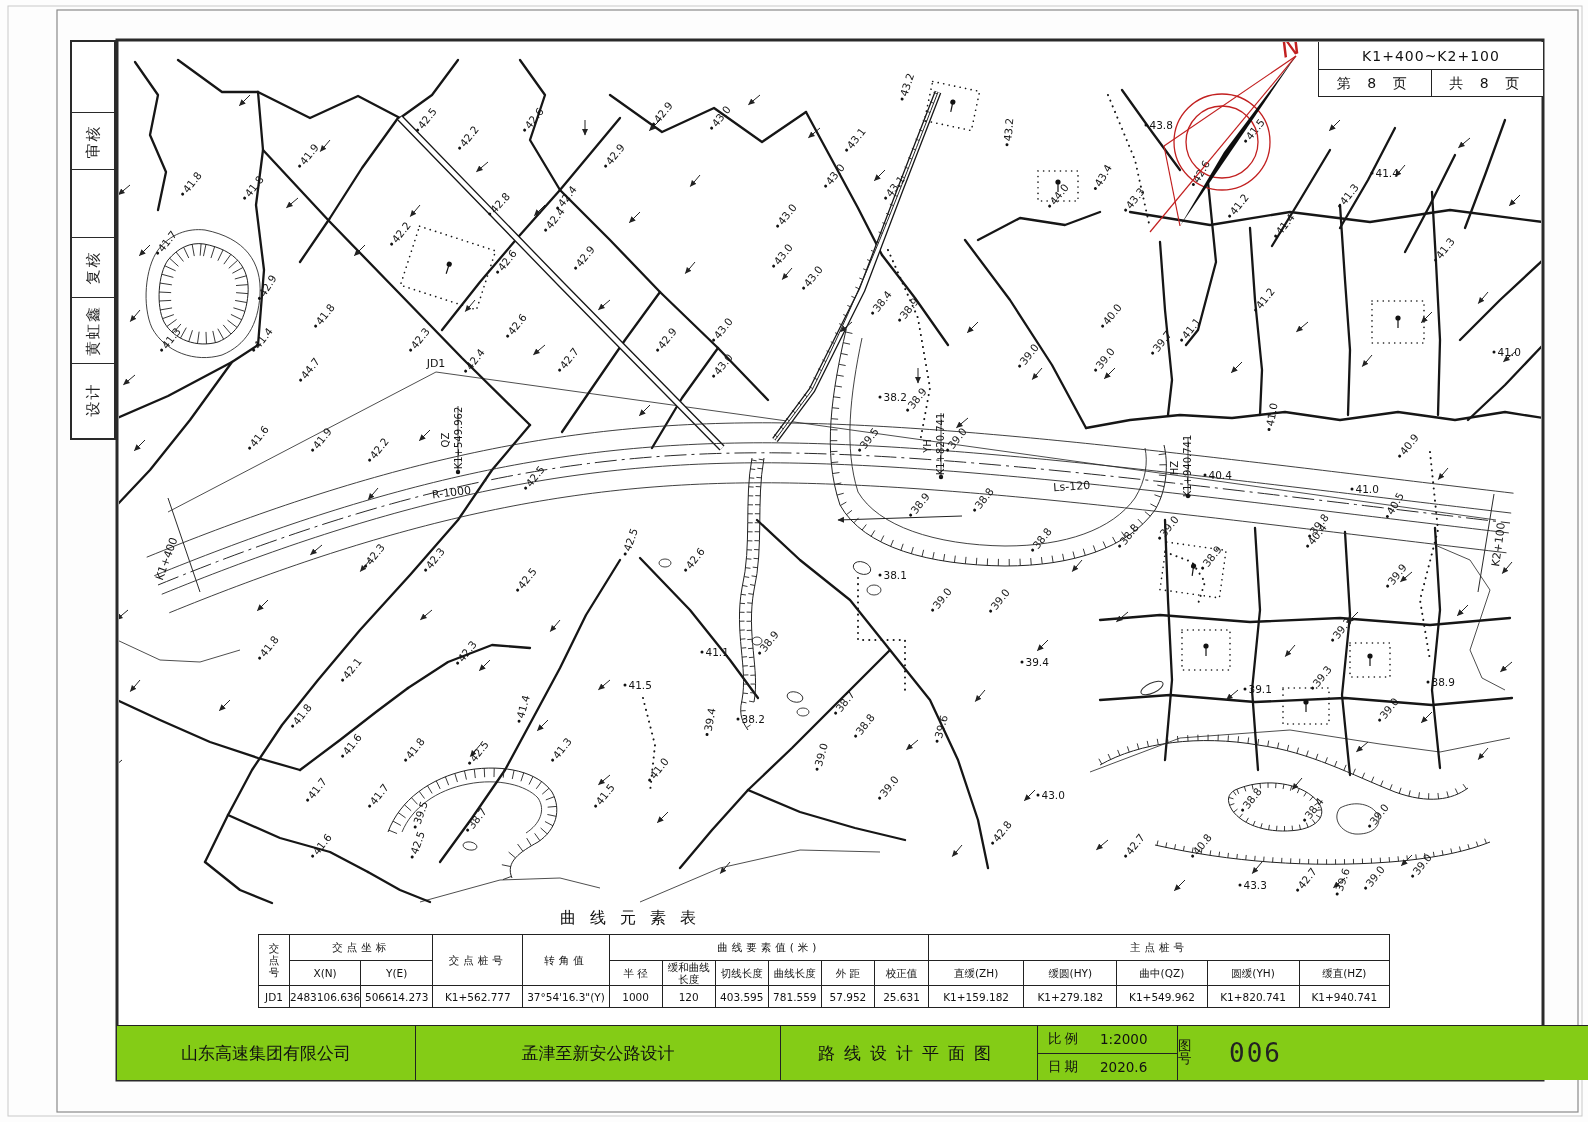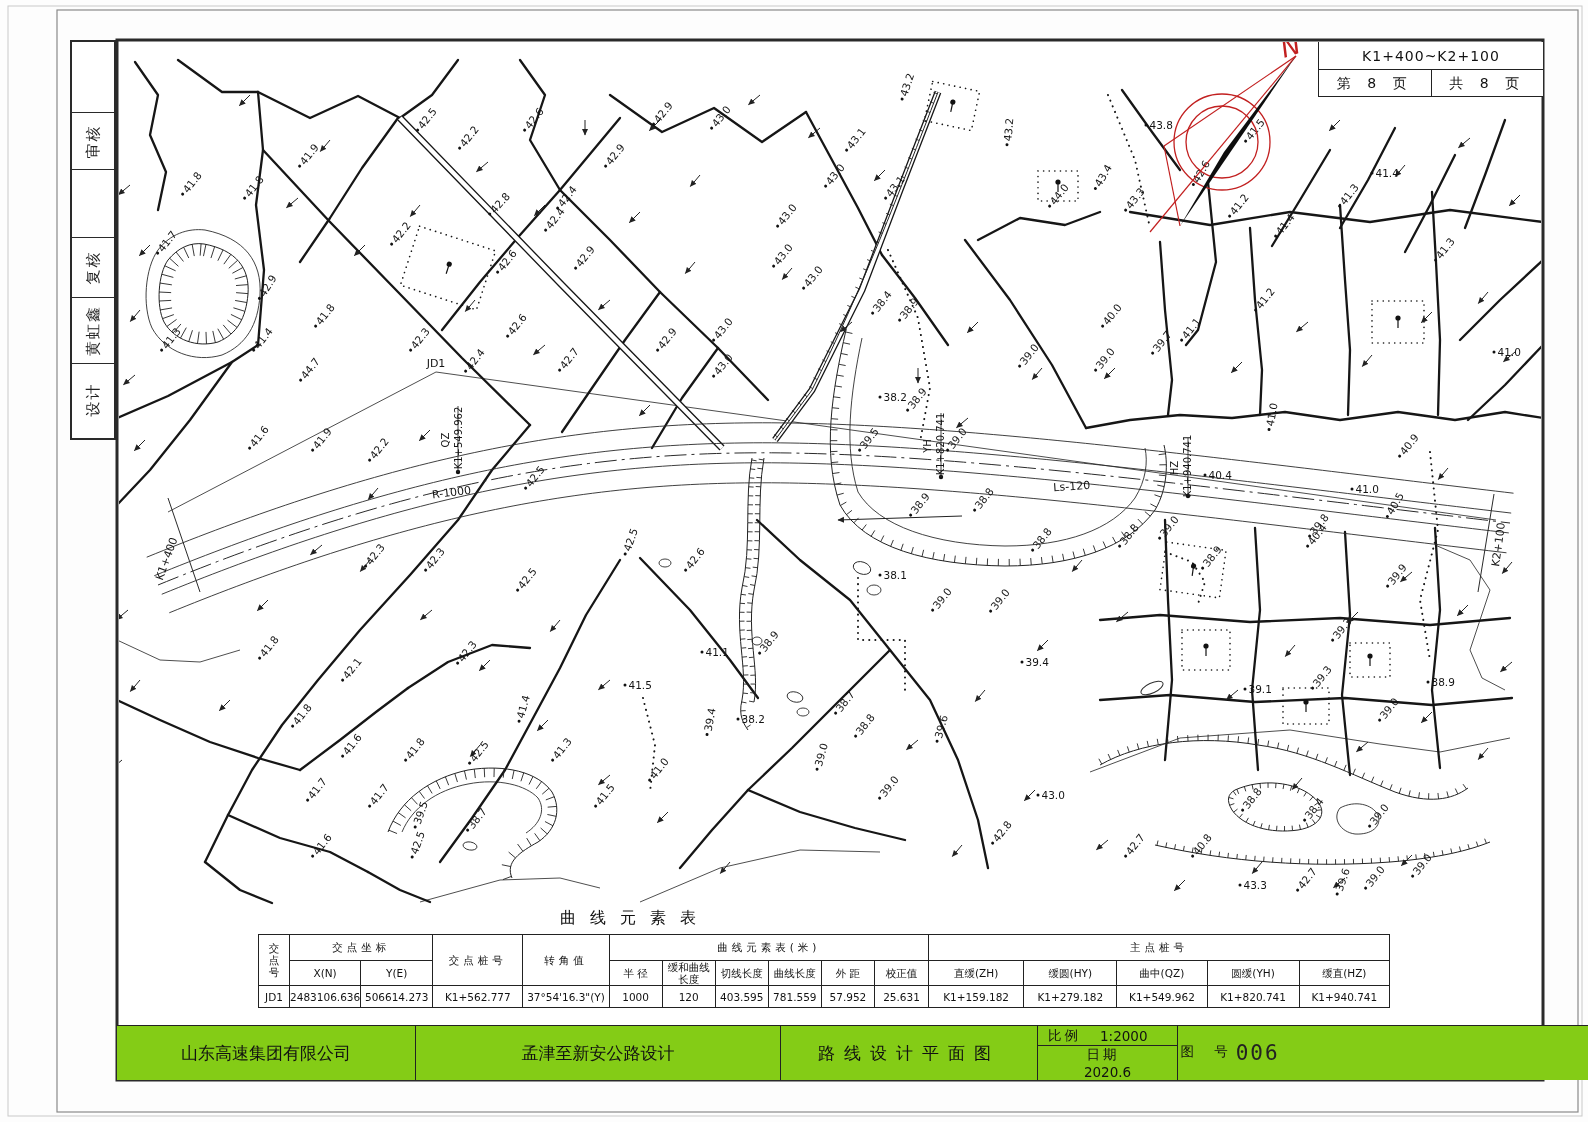--- a/index.html
+++ b/index.html
@@ -28,26 +28,26 @@
   #curve-table .dr{height:22px;font-size:10.5px;letter-spacing:0;}
   .stackv{display:inline-block;width:13px;word-break:break-all;line-height:1.15;letter-spacing:0;}
   .wrapn{display:inline-block;width:44px;word-break:break-all;letter-spacing:0;}
   
   #title-block{left:117px;top:1025px;width:1562px;height:55px;border-top:1.5px solid #222;box-sizing:border-box;display:flex;background:#84cc16;}
   .tb-cell{box-sizing:border-box;border-left:1px solid #222;display:flex;align-items:center;justify-content:center;font-size:17px;}
   .tb-cell:first-child{border-left:none;}
   #tb-name{letter-spacing:9px;}
   #tb-scale{flex-direction:column;padding:0;font-size:13.5px;align-items:stretch;}
   #tb-scale .row{flex:1;display:flex;align-items:center;border-bottom:1px solid #222;}
-  #tb-scale .row:last-child{border-bottom:none;flex-direction:column;}
+  #tb-scale .row:last-child{border-bottom:none;}
   #tb-scale .lab{width:52px;padding-left:10px;letter-spacing:3px;}
   #tb-scale .val{flex:1;text-align:left;}
   #tb-num{flex-direction:row;justify-content:center;line-height:1;}
   #tb-num .lab{font-size:13.5px;letter-spacing:8px;margin-bottom:2px;}
-  #tb-num .val{font-size:21px;font-family:"DejaVu Sans Mono","Liberation Mono",monospace;font-weight:200;letter-spacing:2px;color:#222;}
+  #tb-num .val{font-size:26px;font-family:"DejaVu Sans Mono","Liberation Mono",monospace;font-weight:200;letter-spacing:2px;color:#222;}
 </style>
 </head>
 <body>
 
 <svg id="sheet-svg" width="1588" height="1122" viewBox="0 0 1588 1122">
   <defs>
     <marker id="ah" markerWidth="8" markerHeight="7" refX="6" refY="3" orient="auto">
       <path d="M0,0 L6.5,3 L0,6 Z" fill="#222"></path>
     </marker>
     <clipPath id="mapclip">
@@ -1229,21 +1229,21 @@
         <col style="width:90px">
         <col style="width:92px">
         <col style="width:90px">
     </colgroup>
     <tbody>
         <tr class="h1">
       <td rowspan="2"><span class="stackv">交点号</span></td>
       <td colspan="2">交点坐标</td>
       <td rowspan="2">交点桩号</td>
       <td rowspan="2">转角值</td>
-      <td colspan="6">曲线元素表(米)</td>
+      <td colspan="6">曲线要素值(米)</td>
       <td colspan="5">主点桩号</td>
     </tr>
     <tr class="h2">
       <td>X(N)</td>
       <td>Y(E)</td>
       <td>半 径</td>
       <td><span class="wrapn">缓和曲线长度</span></td>
       <td>切线长度</td>
       <td>曲线长度</td>
       <td>外 距</td>

